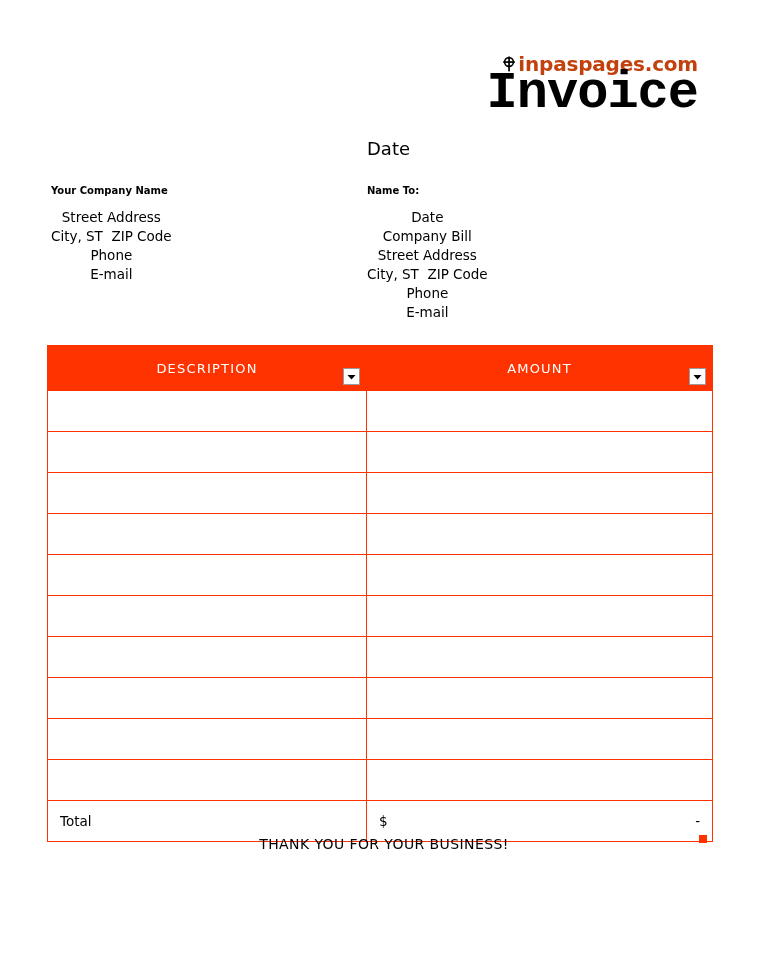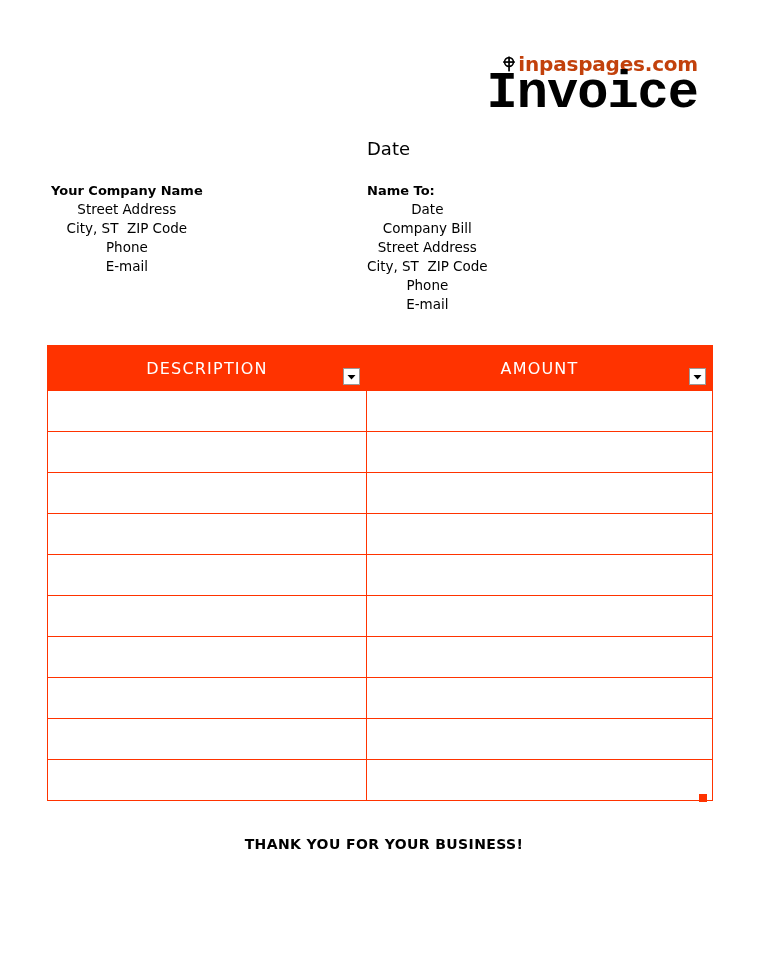--- a/index.html
+++ b/index.html
@@ -61,42 +61,42 @@
   
   .addr {
     position: absolute;
     font-size: 13.5px;
     line-height: 19px;
   }
   .addr-left { left: 51px; top: 181px; }
   .addr-right { left: 367px; top: 181px; }
   .addr .heading {
     font-weight: bold;
-    font-size: 13px;
-    margin-bottom: 0;
+    font-size: 10px;
+    margin-bottom: 8px;
   }
   .addr .line { white-space: pre; text-align: center; }
 
   
   .table-wrap {
     position: absolute;
     left: 47px;
     top: 345px;
     width: 659px;
   }
   table.invoice-table {
     border-collapse: collapse;
     width: 659px;
     table-layout: fixed;
   }
   table.invoice-table th {
     background: #FF3300;
     color: #ffffff;
     font-weight: normal;
-    font-size: 16px;
+    font-size: 13px;
     letter-spacing: 1.2px;
     height: 42px;
     border: 1px solid #FF3300;
     position: relative;
     text-align: center;
     font-family: "DejaVu Sans", sans-serif;
   }
   table.invoice-table th.col-desc { width: 316px; }
   table.invoice-table th.col-amt  { width: 343px; }
 
@@ -140,21 +140,21 @@
     background: #FF3300;
   }
 
   
   .thanks {
     position: absolute;
     left: 0;
     right: 0;
     top: 836px;
     text-align: center;
-    font-weight: bold;
+    font-weight: normal;
     font-size: 14px;
     letter-spacing: 0.4px;
     
     padding-right: 4px;
   }
 </style>
 </head>
 <body>
 
 <div class="brand">
@@ -246,18 +246,27 @@
         <td class="amount-cell"></td>
       </tr>
       <tr>
         <td></td>
         <td class="amount-cell"></td>
       </tr>
       <tr>
         <td></td>
         <td class="amount-cell"></td>
       </tr>
+      <tr class="total-row">
+        <td class="total-label">Total</td>
+        <td class="amount-cell">
+          <span class="amt-total">
+            <span>$</span>
+            <span>-</span>
+          </span>
+        </td>
+      </tr>
     </tbody>
   </table>
   <span class="resize-handle"></span>
 </div>
 
 <div class="thanks">THANK YOU FOR YOUR BUSINESS!</div>
 
 </body></html>

